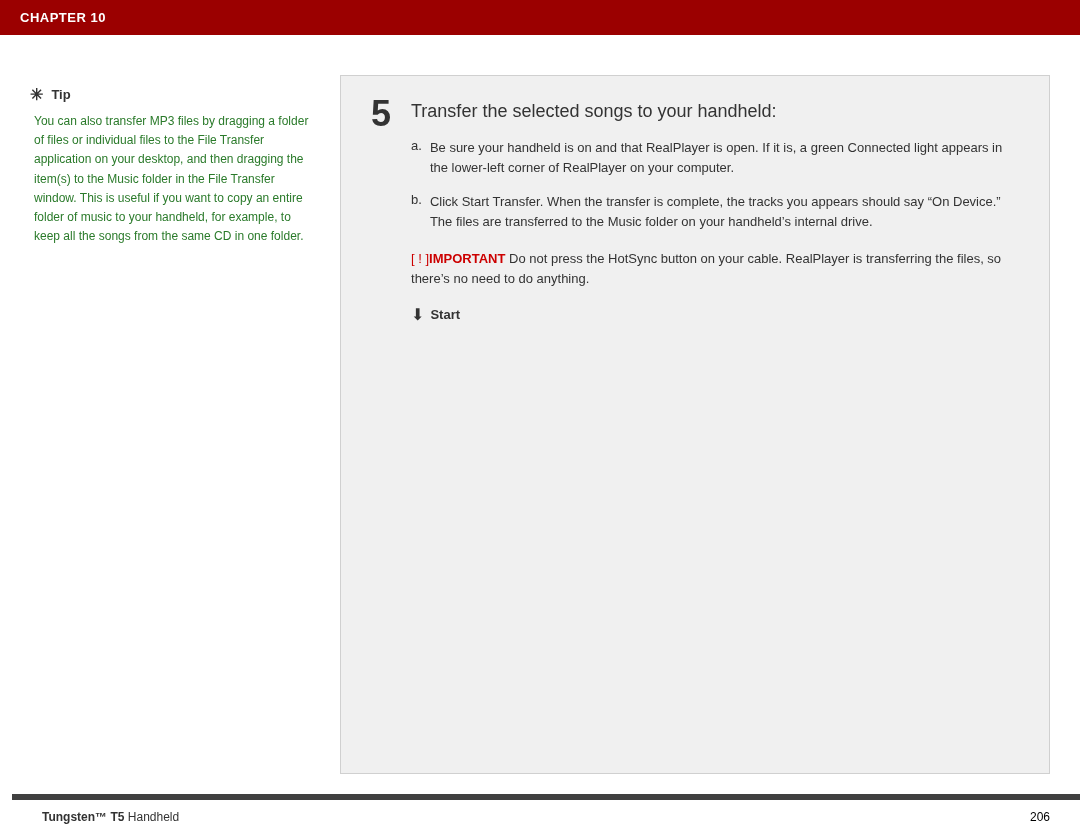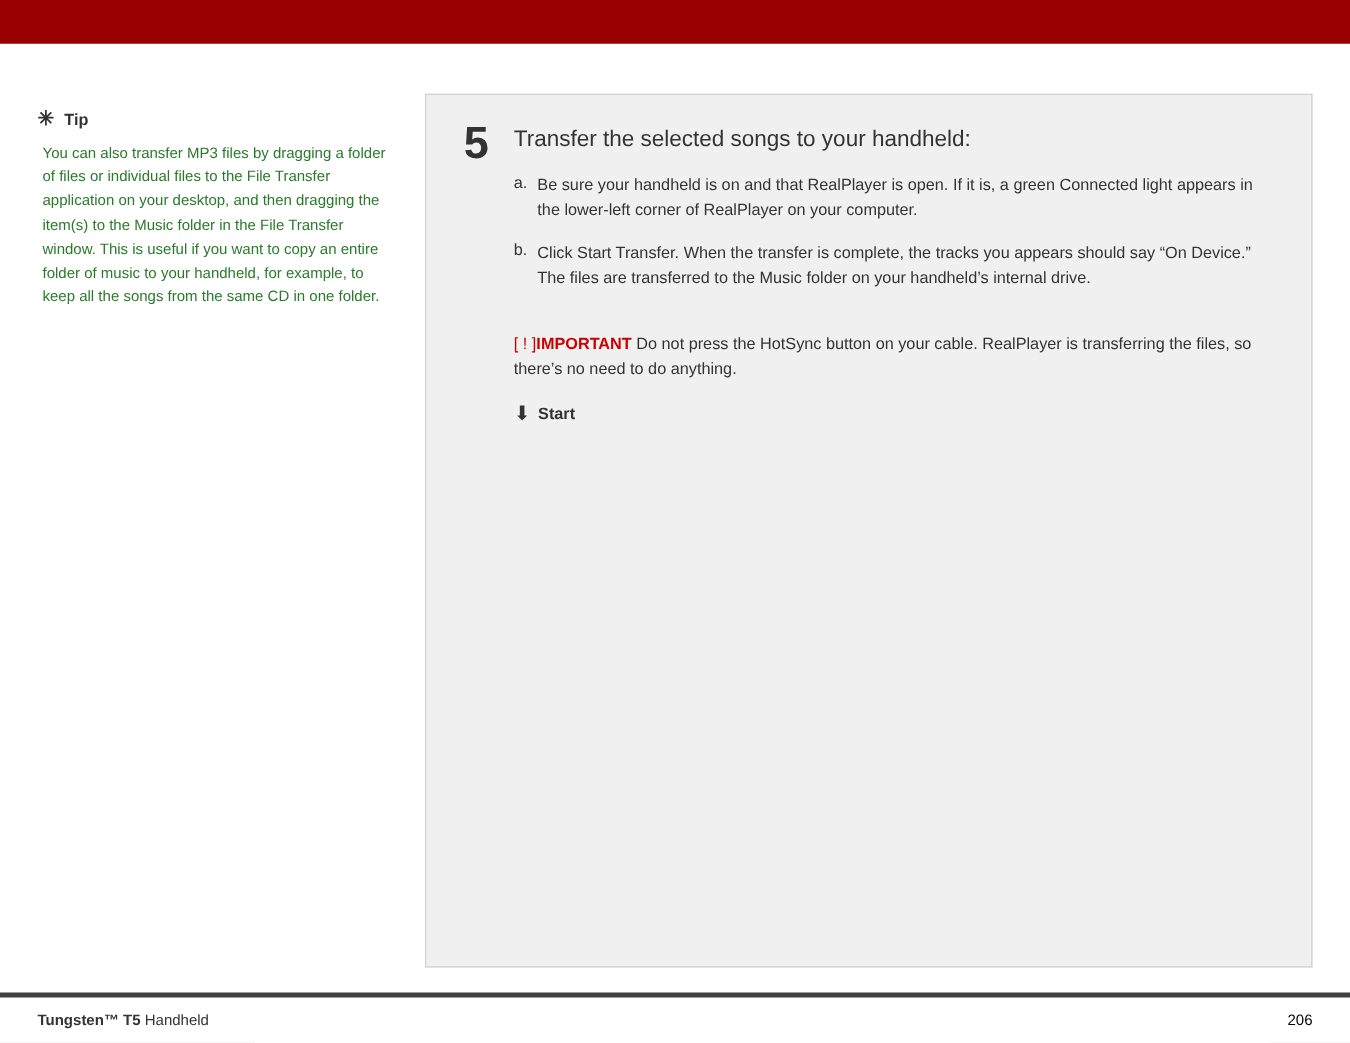--- a/index.html
+++ b/index.html
@@ -128,21 +128,21 @@
       flex-shrink: 0;
     }
 
     .sub-text {
       font-size: 13px;
       color: #333;
       line-height: 1.55;
     }
 
     .important-box {
-      margin-top: 32px;
+      margin-top: 16px;
       margin-bottom: 16px;
     }
 
     .important-text {
       font-size: 13px;
       color: #333;
       line-height: 1.55;
     }
 
     .important-bracket {
@@ -170,48 +170,49 @@
     .done-text {
       font-size: 13px;
       font-weight: bold;
       color: #333;
     }
 
     
     .footer {
       position: absolute;
       bottom: 0;
-      left: 0;
+      left: 12px;
       right: 0;
       height: 40px;
       display: flex;
       align-items: center;
       justify-content: space-between;
       padding: 0 30px;
-      border-top: 4px solid #404040;
+      border-top: 6px solid #404040;
     }
 
     .footer-brand {
       font-size: 12px;
       color: #333;
     }
 
     .footer-brand strong {
       font-weight: bold;
     }
 
     .footer-page {
       font-size: 12px;
       color: #000000;
     }
   </style>
 </head>
 <body>
 
 <div class="header-bar">
+  <span class="header-chapter">CHAPTER 10</span>
 </div>
 
 <div class="main-content">
 
   <div class="sidebar">
     <div class="tip-header">
       <span class="tip-asterisk">✳</span>
       <span class="tip-label">Tip</span>
     </div>
     <p class="tip-text">You can also transfer MP3 files by dragging a folder of files or individual files to the File Transfer application on your desktop, and then dragging the item(s) to the Music folder in the File Transfer window. This is useful if you want to copy an entire folder of music to your handheld, for example, to keep all the songs from the same CD in one folder.</p>

